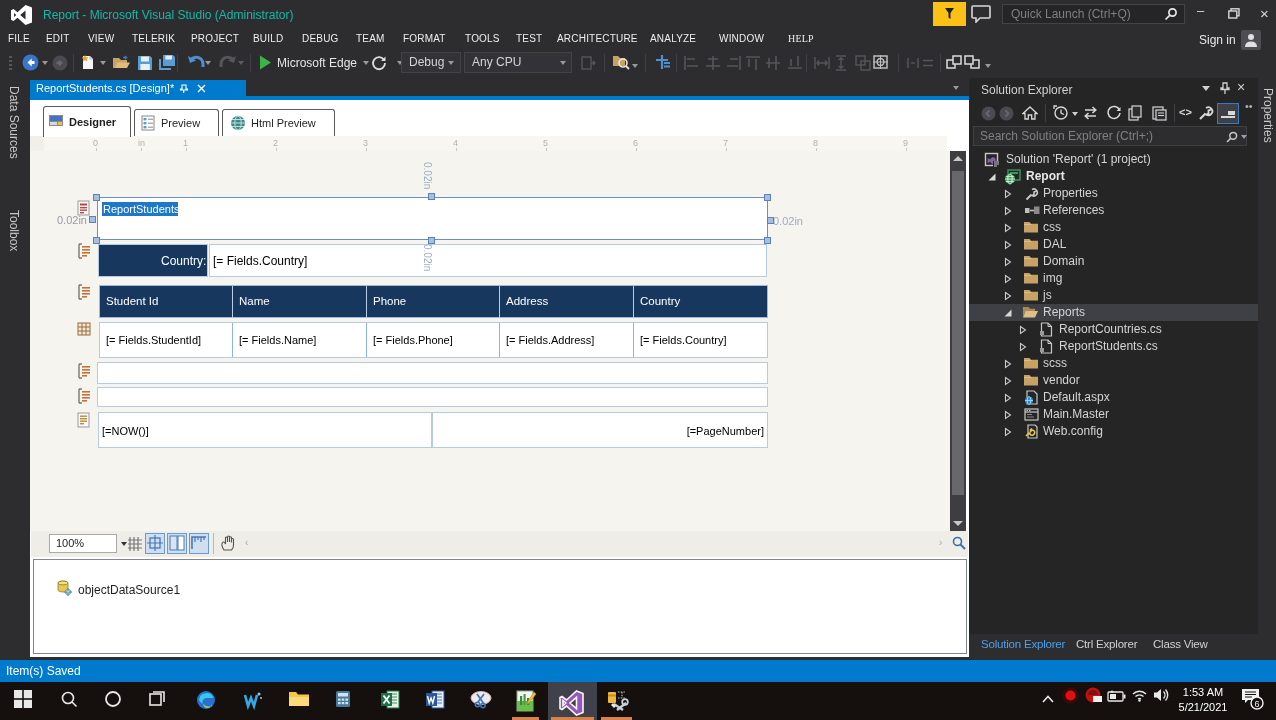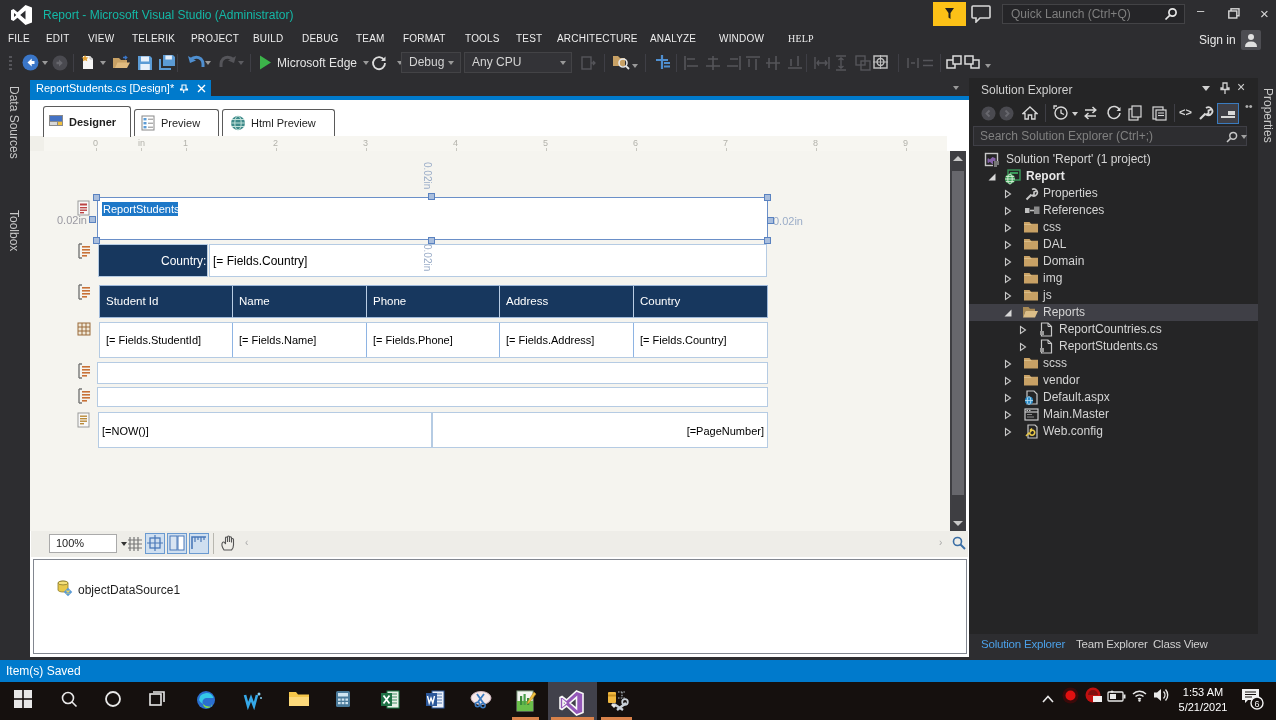--- a/index.html
+++ b/index.html
@@ -29,21 +29,21 @@
 .tsep { position:absolute; top:4px; width:1px; height:18px; background:#3f3f46; }
 .caret { position:absolute; width:0; height:0; border-left:3px solid transparent; border-right:3px solid transparent; border-top:4px solid #999; }
 .caretd { border-top-color:#5c5c60; }
 #mseText { left:277px; top:6px; color:#e5e5e5; font-size:12px; }
 .combo { position:absolute; top:2px; height:21px; background:#333337; border:1px solid #434346; color:#d4d4d4; font-size:12px; line-height:19px; padding-left:7px; }
 
 
 .vtab { position:absolute; left:7px; writing-mode:vertical-rl; font-size:12px; color:#c8c8c8; }
 
 
-#doctab { left:30px; top:80px; width:181px; height:16px; background:#007acc; color:#ffffff; font-size:11px; }
+#doctab { left:30px; top:80px; width:216px; height:16px; background:#007acc; color:#ffffff; font-size:11px; }
 #doctab .t { position:absolute; left:6px; top:2px; }
 
 
 #doc { left:30px; top:100px; width:939px; height:557px; background:#ffffff; }
 .vstab { position:absolute; background:#ffffff; border:1px solid #686868; border-bottom:none; border-radius:3px 3px 0 0; font-size:11px; color:#1e1e1e; }
 #ruler { position:absolute; left:14px; top:36px; width:903px; height:15px; background:#f7f6f1; }
 .rnum { position:absolute; top:2px; font-size:9px; color:#b3b2ab; }
 .rtick { position:absolute; top:12px; width:1px; height:3px; background:#c8c7c0; }
 #surface { position:absolute; left:0px; top:51px; width:920px; height:380px; background:#f5f4ef; }
 #vscroll { position:absolute; left:920px; top:51px; width:16px; height:380px; background:#3e3e42; }
@@ -563,21 +563,21 @@
     <span style="position:absolute; left:276px; top:22px; color:#b0b0b0; font-size:11px;">••</span>
 
     <span id="sesearch">Search Solution Explorer (Ctrl+;)</span>
     <svg style="position:absolute; left:256px; top:52px;" width="14" height="14" viewBox="0 0 14 14">
         <circle cx="8.2" cy="5.8" r="3.4" fill="none" stroke="#c8c8c8" stroke-width="1.5"></circle>
         <line x1="5.6" y1="8.4" x2="2" y2="12" stroke="#c8c8c8" stroke-width="1.5"></line>
       </svg>
     <span class="caret" style="left:272px; top:57px; border-top-color:#a0a0a0;"></span>
     <div id="setabs">
         <span style="left:12px; color:#4ba0e8;">Solution Explorer</span>
-        <span style="left:107px; color:#d0d0d0;">Team Explorer</span>
+        <span style="left:107px; color:#d0d0d0;">Ctrl Explorer</span>
         <span style="left:184px; color:#d0d0d0;">Class View</span>
       </div>
 
     <div id="tree">
     <div class="trow" style="top:73px;">
           <svg style="position:absolute; left:15px; top:1px;" width="17" height="16" viewBox="0 0 17 16">
             <rect x="1.5" y="1.5" width="12" height="12" fill="none" stroke="#c8c8c8" stroke-width="1.4"></rect>
             <path d="M8.5 5 L11.5 6.2 L11.5 11 L8.5 12.2 L5.8 9.8 L4.5 11 L3.5 10.5 L3.5 6.7 L4.5 6.2 L5.8 7.4 Z" fill="#8563a8"></path>
             <rect x="9" y="9" width="7" height="6" fill="#252526"></rect>
             <path d="M10 10 L15 10 M10 12 L15 12 M10 14 L13 14" stroke="#c8c8c8" stroke-width="1"></path>

